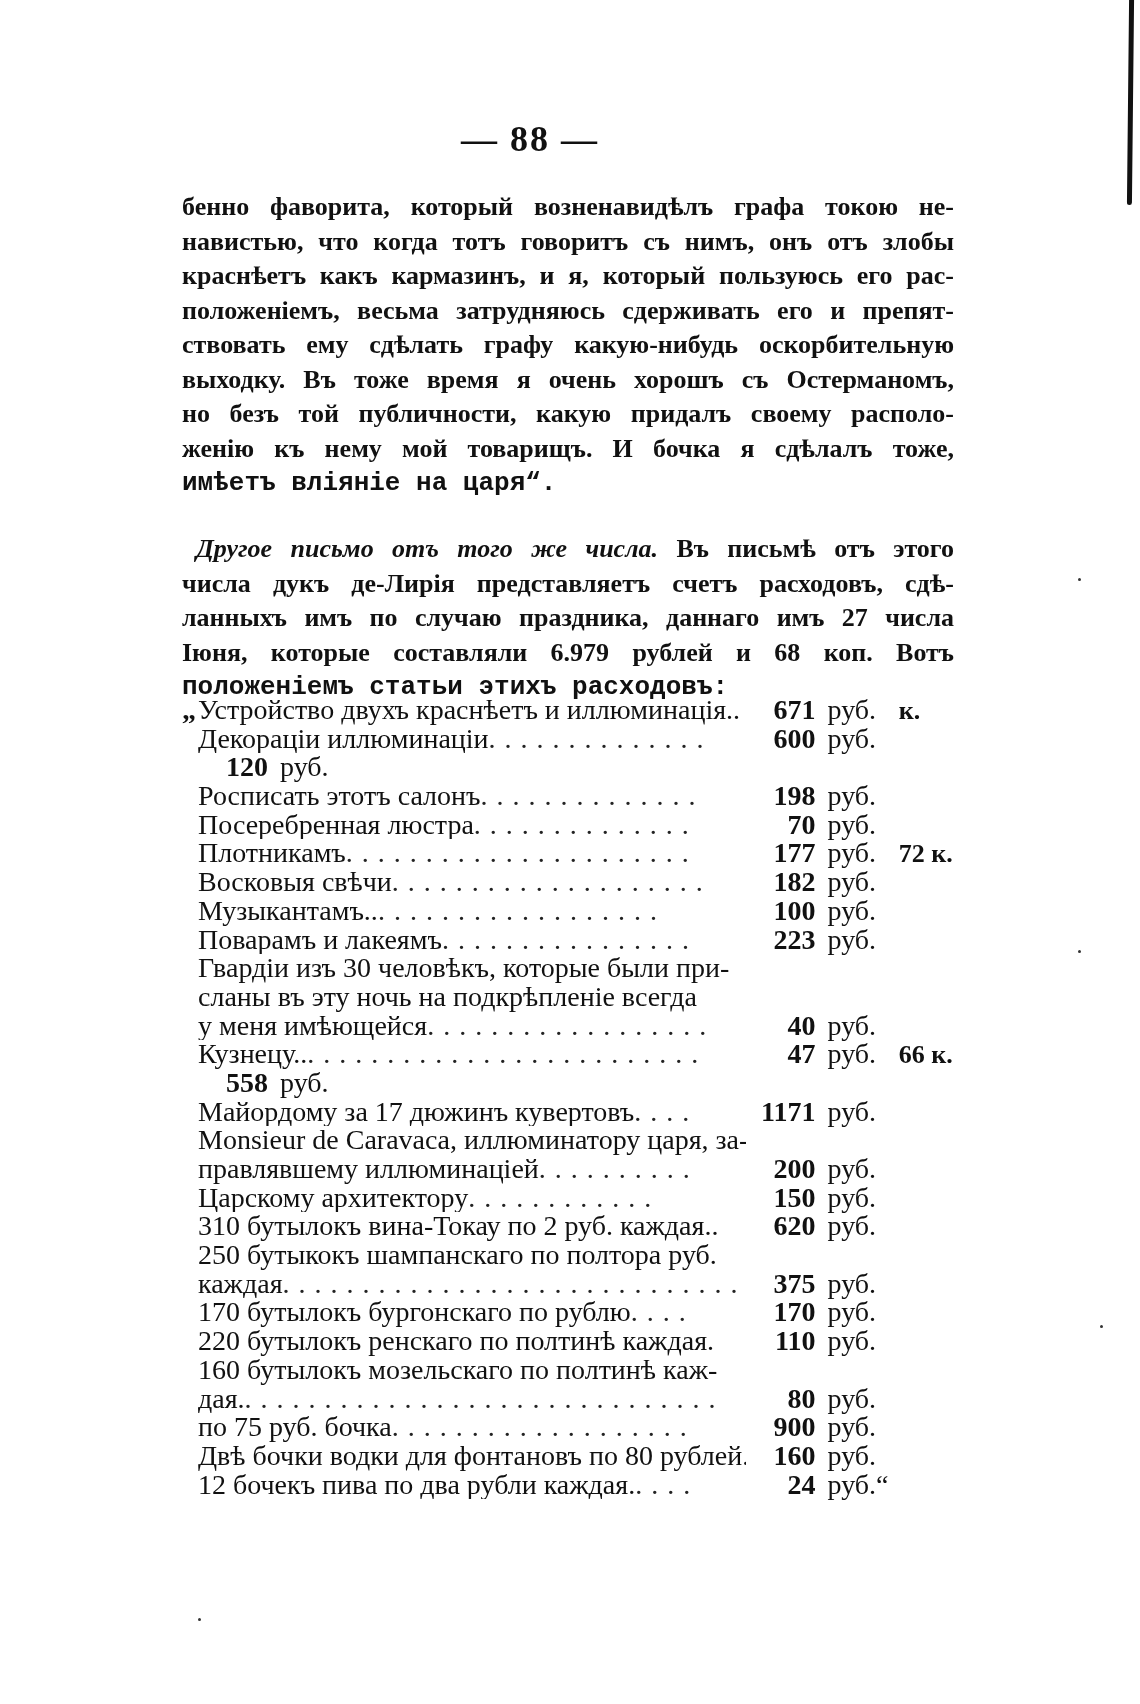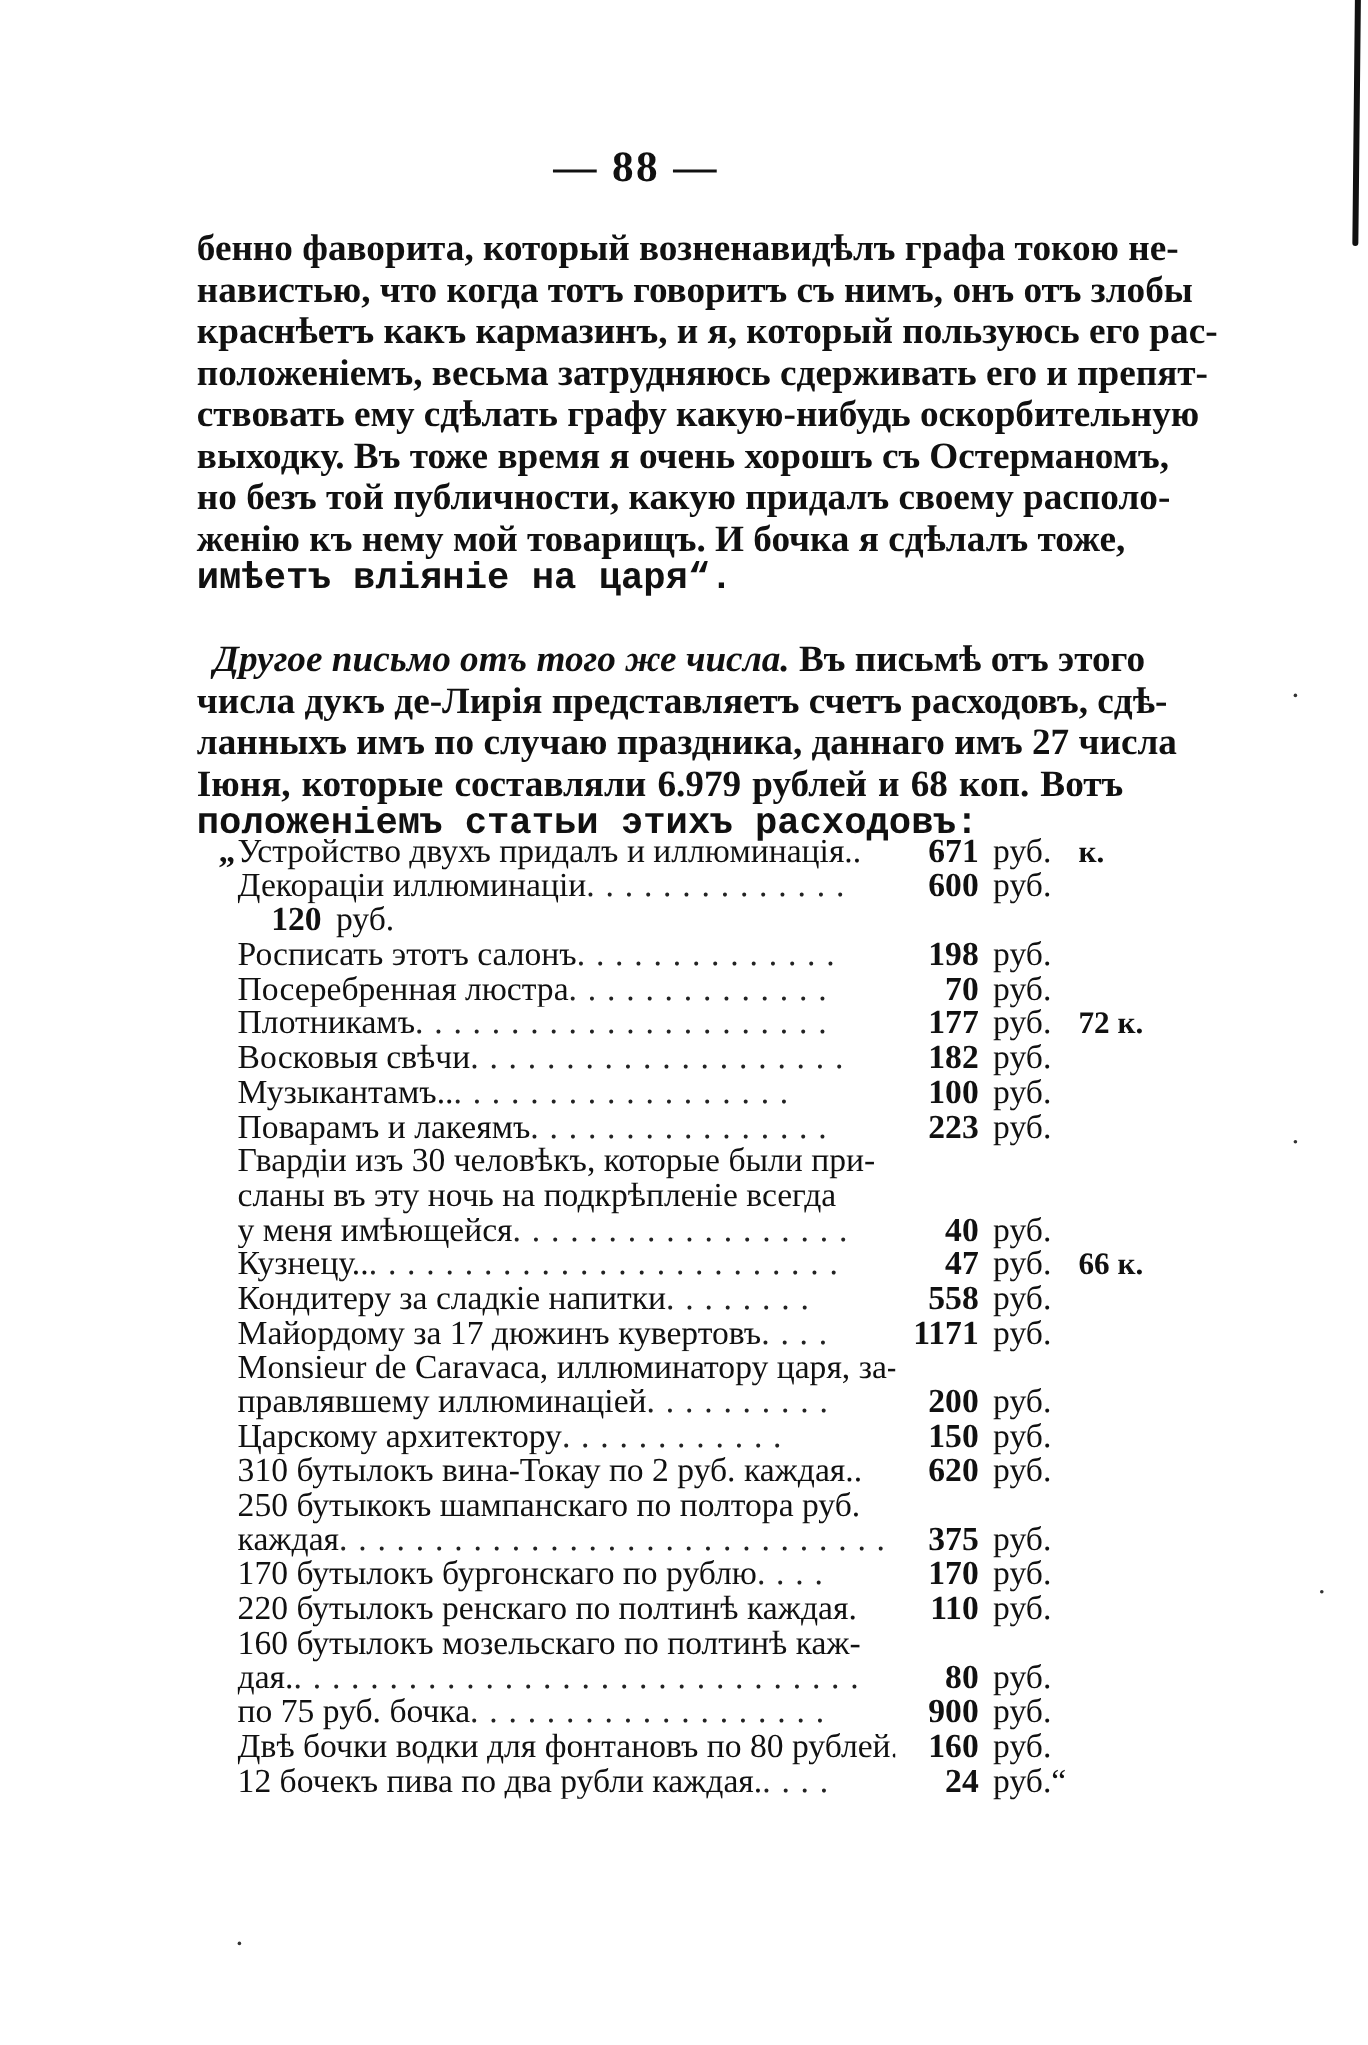--- a/index.html
+++ b/index.html
@@ -39,23 +39,23 @@
       width: 1140px;
       text-align: center;
       font-size: 36px;
       font-weight: bold;
       letter-spacing: 2px;
       font-family: "Liberation Serif", serif;
       margin-left: -40px;
     }
     .text-block {
       position: absolute;
-      left: 164px;
+      left: 182px;
       width: 772px;
-      font-size: 31px;
+      font-size: 26px;
       line-height: 34.5px;
       font-weight: bold;
       text-align: justify;
       text-align-last: left;
       font-family: "Liberation Serif", "DejaVu Serif", serif;
     }
     .para1 { top: 190px; }
     .para2 { top: 532px; }
     .line {
       display: block;
@@ -148,21 +148,21 @@
   <span class="line">числа дукъ де-Лирія представляетъ счетъ расходовъ, сдѣ-</span>
   <span class="line">ланныхъ имъ по случаю праздника, даннаго имъ 27 числа</span>
   <span class="line">Іюня, которые составляли 6.979 рублей и 68 коп. Вотъ</span>
   <span class="line last">положеніемъ статьи этихъ расходовъ:</span>
 </div>
 
 <div class="ledger" id="ledger">
     <div class="ledger-row first-row">
       <span class="open-quote">„</span>
       <span class="ledger-desc">
-        <span class="desc-text">Устройство двухъ придалъ и иллюминація..</span>
+        <span class="desc-text">Устройство двухъ краснѣетъ и иллюминація..</span>
         <span class="leader"></span>
       </span>
       <span class="ledger-amount">671</span>
       <span class="ledger-unit"><span>руб.</span></span>
       <span class="ledger-kop">к.</span>
     </div>
     <div class="ledger-row">
       <span class="ledger-desc">
         <span class="desc-text">Декораціи иллюминаціи</span>
         <span class="leader">..............</span>
@@ -260,24 +260,20 @@
     <div class="ledger-row">
       <span class="ledger-desc">
         <span class="desc-text">Кузнецу..</span>
         <span class="leader">.........................</span>
       </span>
       <span class="ledger-amount">47</span>
       <span class="ledger-unit"><span>руб.</span></span>
       <span class="ledger-kop">66 к.</span>
     </div>
     <div class="ledger-row">
-      <span class="ledger-desc">
-        <span class="desc-text">Кондитеру за сладкіе напитки</span>
-        <span class="leader">........</span>
-      </span>
       <span class="ledger-amount">558</span>
       <span class="ledger-unit"><span>руб.</span></span>
       <span class="ledger-kop"></span>
     </div>
     <div class="ledger-row">
       <span class="ledger-desc">
         <span class="desc-text">Майордому за 17 дюжинъ кувертовъ</span>
         <span class="leader">....</span>
       </span>
       <span class="ledger-amount">1171</span>

